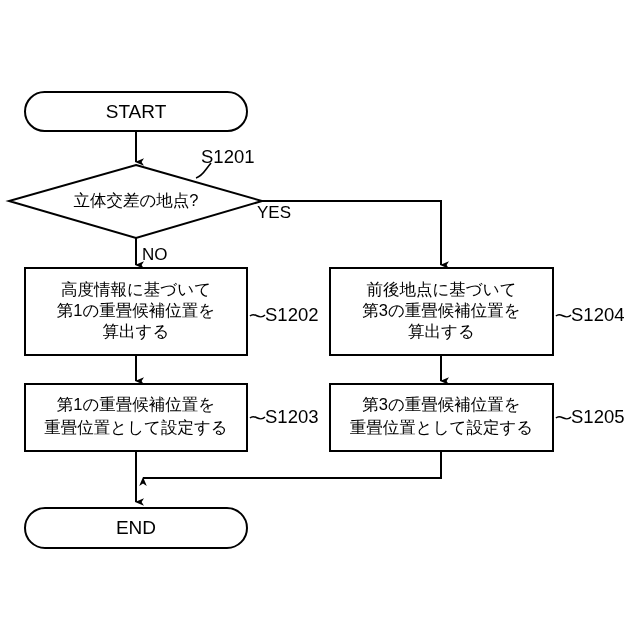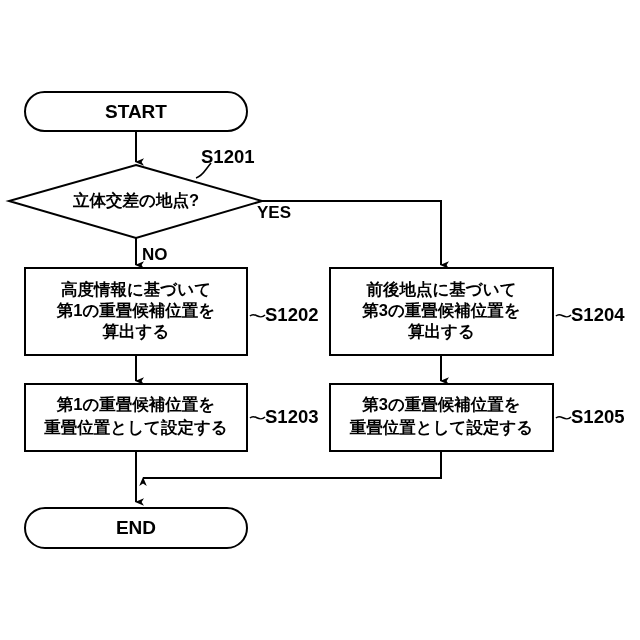--- a/index.html
+++ b/index.html
@@ -10,21 +10,20 @@
   }
   body {
     font-family: "Liberation Sans", "DejaVu Sans", sans-serif;
   }
   #figure-canvas {
     position: relative;
     width: 640px;
     height: 640px;
     background: #ffffff;
     overflow: hidden;
-    font-weight: bold;
   }
   #figure-canvas svg {
     position: absolute;
     top: 0;
     left: 0;
     width: 640px;
     height: 640px;
   }
   .shape-stroke {
     fill: #ffffff;

